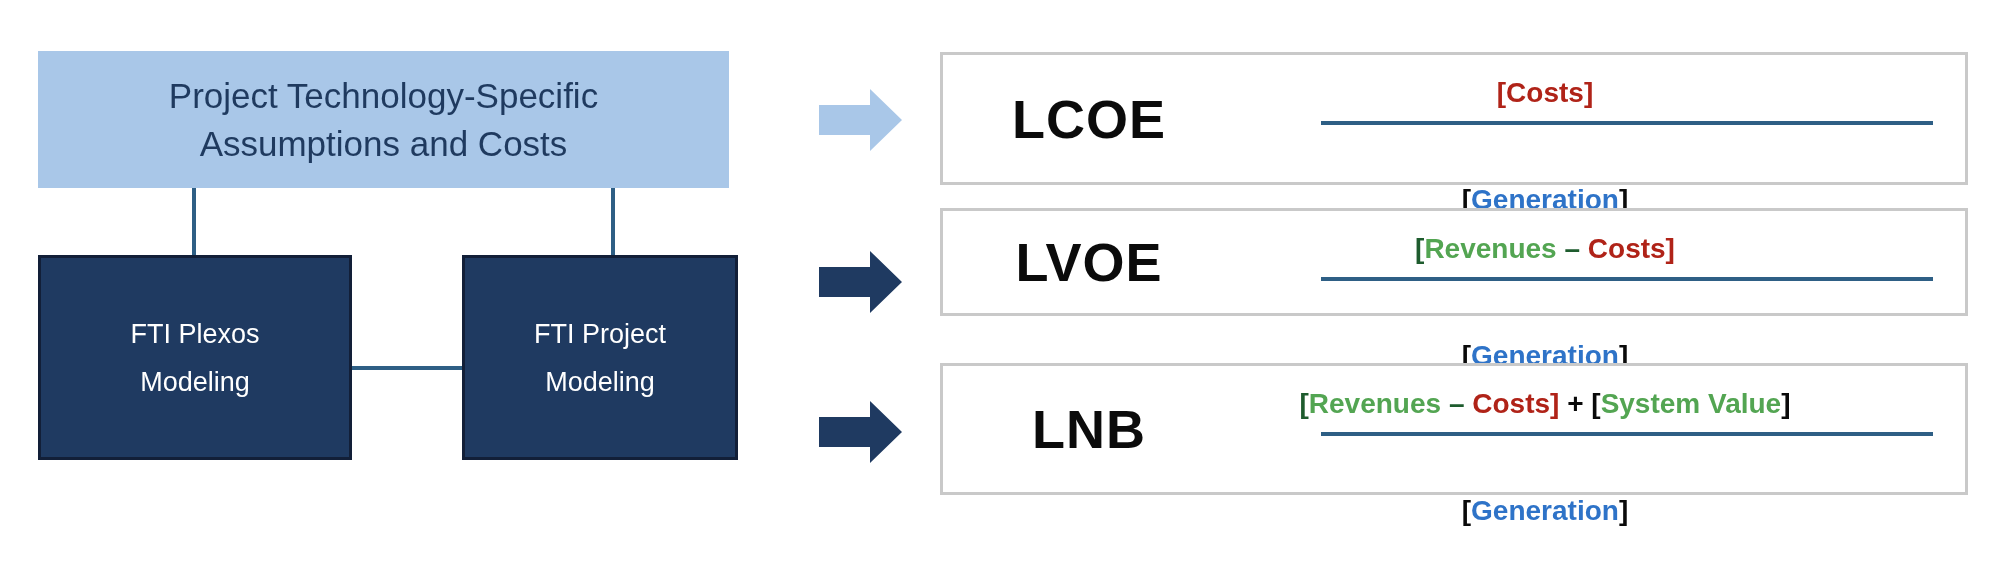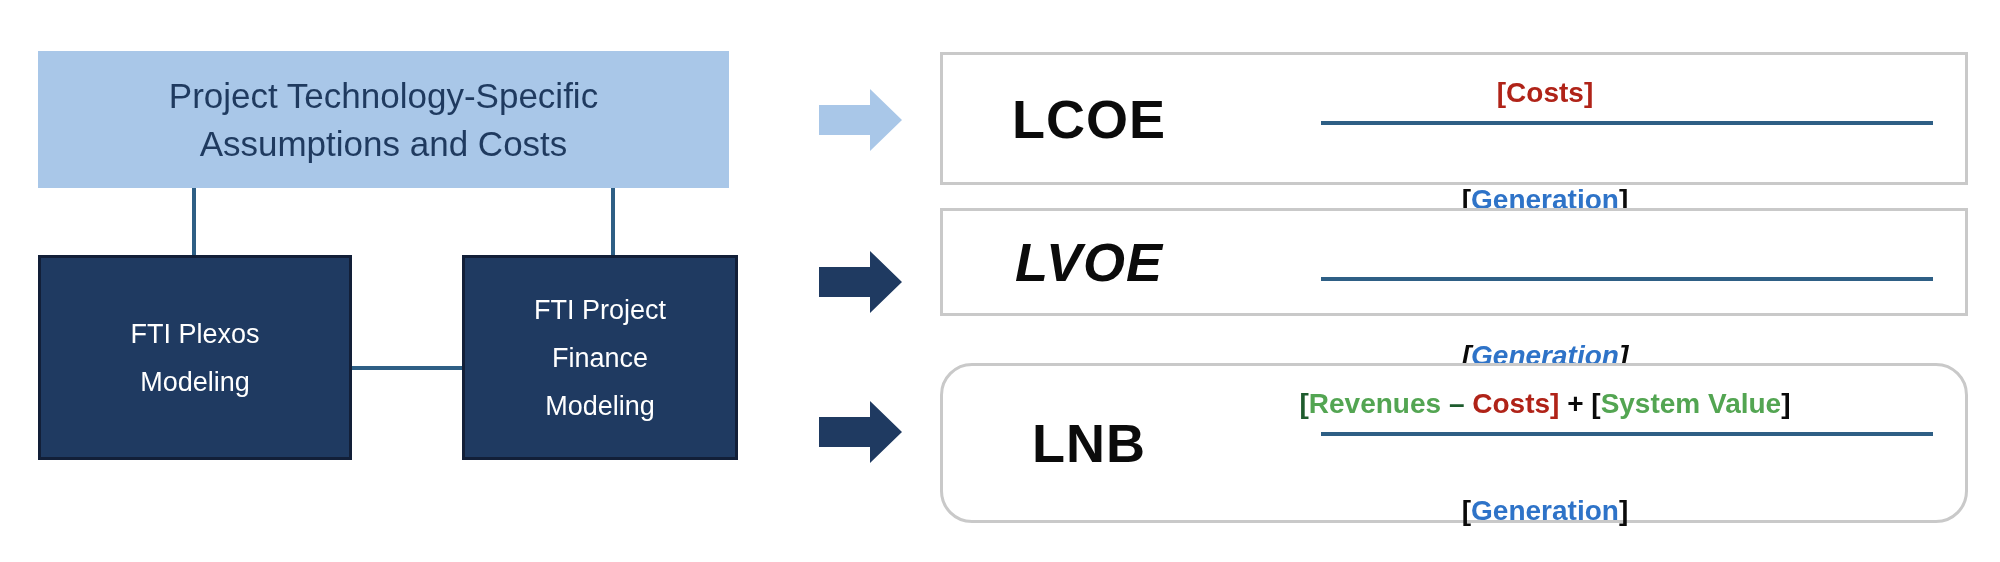--- a/index.html
+++ b/index.html
@@ -32,22 +32,22 @@
   .arrow.a2{top:251px;}
   .arrow.a3{top:401px;}
   .arrow.light polygon{fill:var(--light-blue);}
   .arrow.dark polygon{fill:var(--navy);}
   
   .metric-box{
     position:absolute;left:940px;width:1028px;box-sizing:border-box;
     background:#ffffff;border:3px solid var(--box-border);
   }
   .metric-box.m1{top:52px;height:133px;}
-  .metric-box.m2{top:208px;height:108px;font-style:italic;}
-  .metric-box.m3{top:363px;height:160px;border-radius:32px;}
+  .metric-box.m2{top:208px;height:108px;}
+  .metric-box.m3{top:363px;height:132px;}
   .metric-label{
     position:absolute;left:0;top:0;width:292px;height:100%;
     display:flex;align-items:center;justify-content:center;
     font-size:54px;font-weight:bold;color:#0b0b0b;letter-spacing:1px;
   }
   .formula-num,.formula-den{
     position:absolute;left:296px;width:612px;text-align:center;
     font-size:28px;font-weight:bold;white-space:nowrap;
   }
   .formula-num{top:18px;height:40px;line-height:40px;}
@@ -68,21 +68,20 @@
   <div class="connector-v v2"></div>
   <div class="connector-h"></div>
 
   <div class="model-box market">
     <span>FTI Plexos</span>
     <span>Modeling</span>
   </div>
 
   <div class="model-box finance">
     <span>FTI Project</span>
-    <span>Finance</span>
     <span>Modeling</span>
   </div>
 
   <svg class="arrow light a1" viewBox="0 0 83 62" aria-hidden="true">
     <polygon points="0,16 51,16 51,0 83,31 51,62 51,46 0,46"></polygon>
   </svg>
   <svg class="arrow dark a2" viewBox="0 0 83 62" aria-hidden="true">
     <polygon points="0,16 51,16 51,0 83,31 51,62 51,46 0,46"></polygon>
   </svg>
   <svg class="arrow dark a3" viewBox="0 0 83 62" aria-hidden="true">
@@ -91,20 +90,21 @@
 
   <div class="metric-box m1">
     <div class="metric-label">LCOE</div>
     <div class="formula-num"><span style="color: rgb(176, 35, 24); margin-top: 16px;">[Costs]</span></div>
     <div class="fraction-line"></div>
     <div class="formula-den"><span style="color: rgb(10, 10, 10);">[</span><span style="color: rgb(46, 115, 200);">Generation</span><span style="color: rgb(10, 10, 10);">]</span></div>
   </div>
 
   <div class="metric-box m2">
     <div class="metric-label">LVOE</div>
+    <div class="formula-num"><span style="color: rgb(30, 92, 46);">[</span><span style="color: rgb(83, 165, 82);">Revenues</span><span style="color: rgb(30, 92, 46);"> – </span><span style="color: rgb(176, 35, 24);">Costs</span><span style="color: rgb(176, 35, 24);">]</span></div>
     <div class="fraction-line"></div>
     <div class="formula-den"><span style="color: rgb(10, 10, 10);">[</span><span style="color: rgb(46, 115, 200);">Generation</span><span style="color: rgb(10, 10, 10);">]</span></div>
   </div>
 
   <div class="metric-box m3">
     <div class="metric-label">LNB</div>
     <div class="formula-num"><span style="color: rgb(30, 92, 46);">[</span><span style="color: rgb(83, 165, 82);">Revenues</span><span style="color: rgb(30, 92, 46);"> – </span><span style="color: rgb(176, 35, 24);">Costs</span><span style="color: rgb(176, 35, 24);">]</span><span style="color: rgb(10, 10, 10);"> + </span><span style="color: rgb(10, 10, 10);">[</span><span style="color: rgb(83, 165, 82);">System Value</span><span style="color: rgb(10, 10, 10);">]</span></div>
     <div class="fraction-line"></div>
     <div class="formula-den"><span style="color: rgb(10, 10, 10);">[</span><span style="color: rgb(46, 115, 200);">Generation</span><span style="color: rgb(10, 10, 10);">]</span></div>
   </div>

